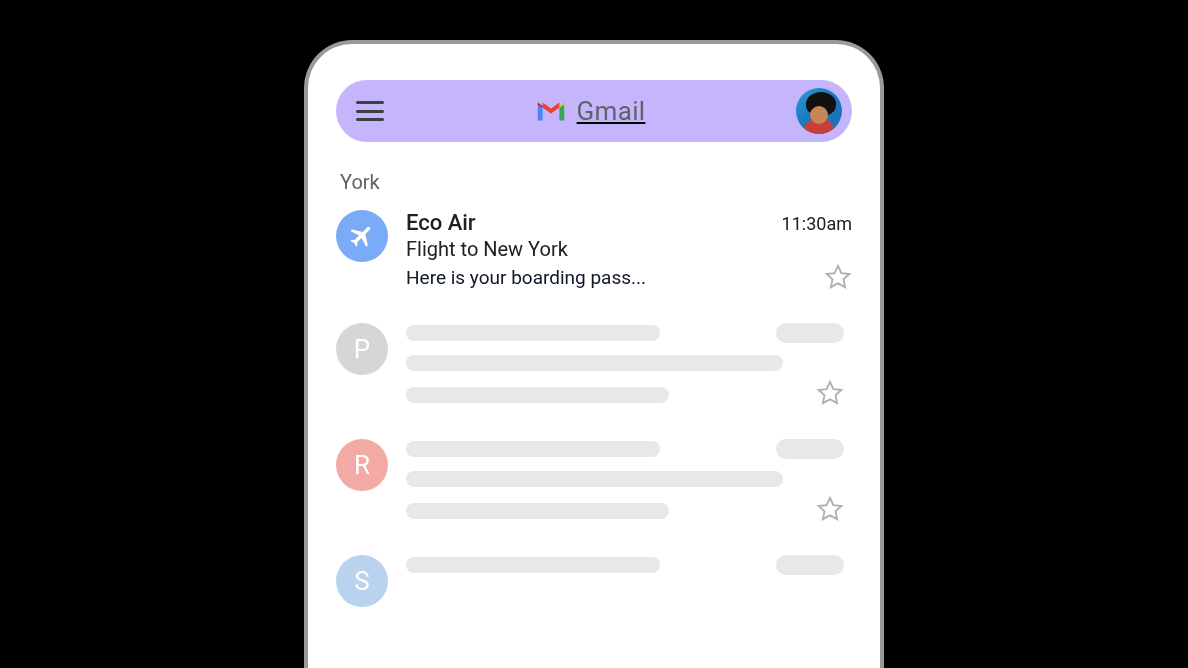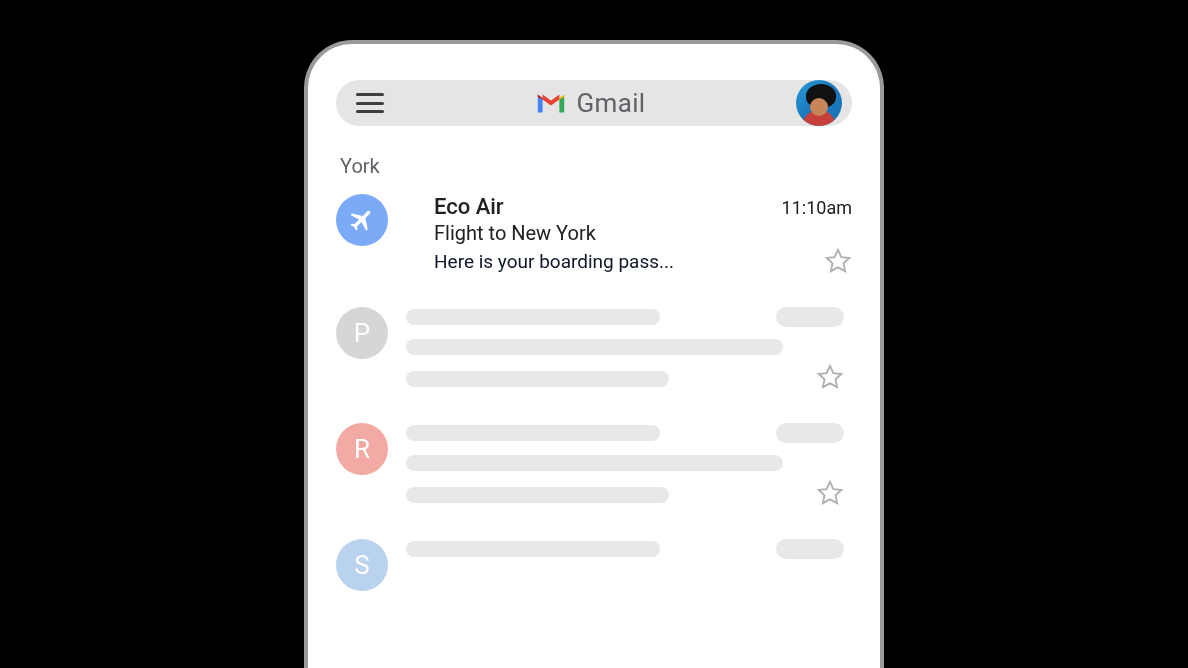--- a/index.html
+++ b/index.html
@@ -18,27 +18,28 @@
       height: 640px;
       background: #fff;
       border-radius: 48px 48px 0 0;
       border: 4px solid #9a9a9a;
       border-bottom: none;
       overflow: hidden;
       position: relative;
       padding: 36px 28px 0 28px;
     }
     .search-bar {
-      background: #e5e5e5;
+      background: #c4b5fd;
       border-radius: 999px;
-      height: 46px;
+      height: 62px;
       display: flex;
       align-items: center;
       padding: 0 10px 0 20px;
       gap: 14px;
+      text-decoration: underline;
     }
     .hamburger {
       width: 28px;
       height: 20px;
       display: flex;
       flex-direction: column;
       justify-content: space-between;
       cursor: pointer;
     }
     .hamburger span {
@@ -117,21 +118,20 @@
     }
     .sender-badge.blue { background: #7baaf7; }
     .sender-badge.gray { background: #d6d6d6; }
     .sender-badge.red  { background: #f4aaa4; }
     .sender-badge.lightblue { background: #b9d2ee; }
     .email-content {
       flex: 1;
       display: flex;
       flex-direction: column;
       gap: 2px;
-      margin-left: 28px;
     }
     .email-top {
       display: flex;
       justify-content: space-between;
       align-items: baseline;
     }
     .sender-name {
       font-size: 22px;
       color: #202124;
       font-weight: 500;
@@ -215,21 +215,21 @@
 
   <div class="email-row">
     <div class="sender-badge blue">
       <svg class="airplane-svg" viewBox="0 0 24 24" fill="#fff">
         <path d="M21 16v-2l-8-5V3.5C13 2.67 12.33 2 11.5 2S10 2.67 10 3.5V9l-8 5v2l8-2.5V19l-2 1.5V22l3.5-1 3.5 1v-1.5L13 19v-5.5l8 2.5z" transform="rotate(45 12 12)"></path>
       </svg>
     </div>
     <div class="email-content">
       <div class="email-top">
         <span class="sender-name">Eco Air</span>
-        <span class="email-time">11:10am</span>
+        <span class="email-time">11:30am</span>
       </div>
       <div class="subject">Flight to New York</div>
       <div class="snippet-row">
         <span class="snippet">Here is your boarding pass...</span>
         <div class="star">
           <svg viewBox="0 0 24 24" fill="none" stroke="#b0b0b0" stroke-width="1.6">
             <path d="M12 2.5l2.9 6.2 6.8 0.7-5 4.6 1.4 6.7L12 17.5l-6.1 3.2 1.4-6.7-5-4.6 6.8-0.7z"></path>
           </svg>
         </div>
       </div>

